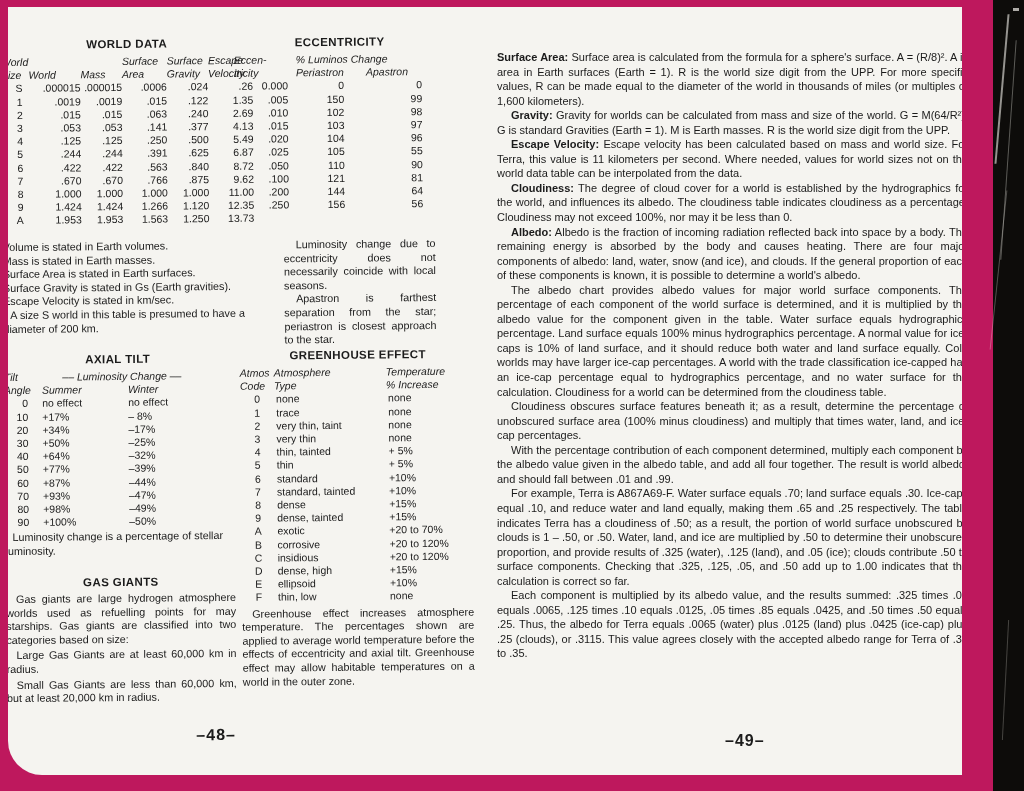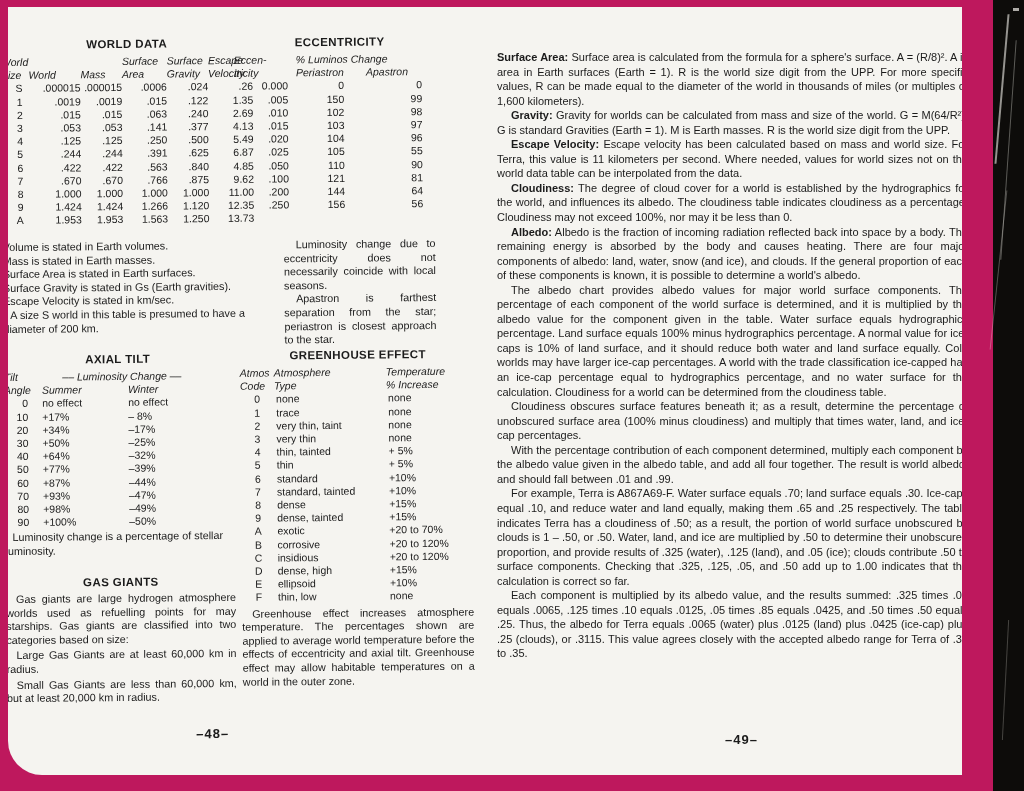--- a/index.html
+++ b/index.html
@@ -42,21 +42,21 @@
   .notes{font-size:10.8px;line-height:13.6px;}
   .notes p{margin:0;}
   .notes p.ind{text-indent:7px;}
   .just{text-align:justify;}
   .just p{margin:0;text-indent:12px;}
   .para{font-size:10.8px;line-height:13.6px;text-align:justify;}
   .para p{margin:0;text-indent:10px;}
   .right-col{font-size:11px;line-height:14.55px;text-align:justify;}
   .right-col p{margin:0;text-indent:14px;}
   .right-col p:first-of-type{text-indent:0;}
-  .page-num{position:absolute;font-size:13px;font-weight:bold;letter-spacing:1px;}
+  .page-num{position:absolute;font-size:16px;font-weight:bold;letter-spacing:1px;}
 </style>
 </head>
 <body>
 
 <div class="scan">
   <div class="spread">
 
     <div class="left-page">
 
       <div class="block" style="left:-4px;top:30px;width:252px;">
@@ -143,21 +143,21 @@
                 <td>.625</td>
                 <td>6.87</td>
               </tr>
 
               <tr>
                 <td>6</td>
                 <td>.422</td>
                 <td>.422</td>
                 <td>.563</td>
                 <td>.840</td>
-                <td>4.85</td>
+                <td>8.72</td>
               </tr>
 
               <tr>
                 <td>7</td>
                 <td>.670</td>
                 <td>.670</td>
                 <td>.766</td>
                 <td>.875</td>
                 <td>9.62</td>
               </tr>

